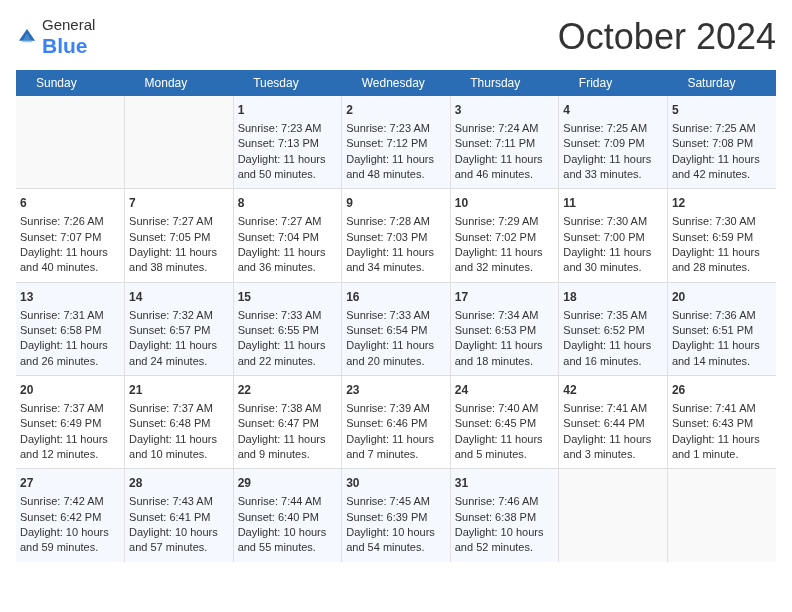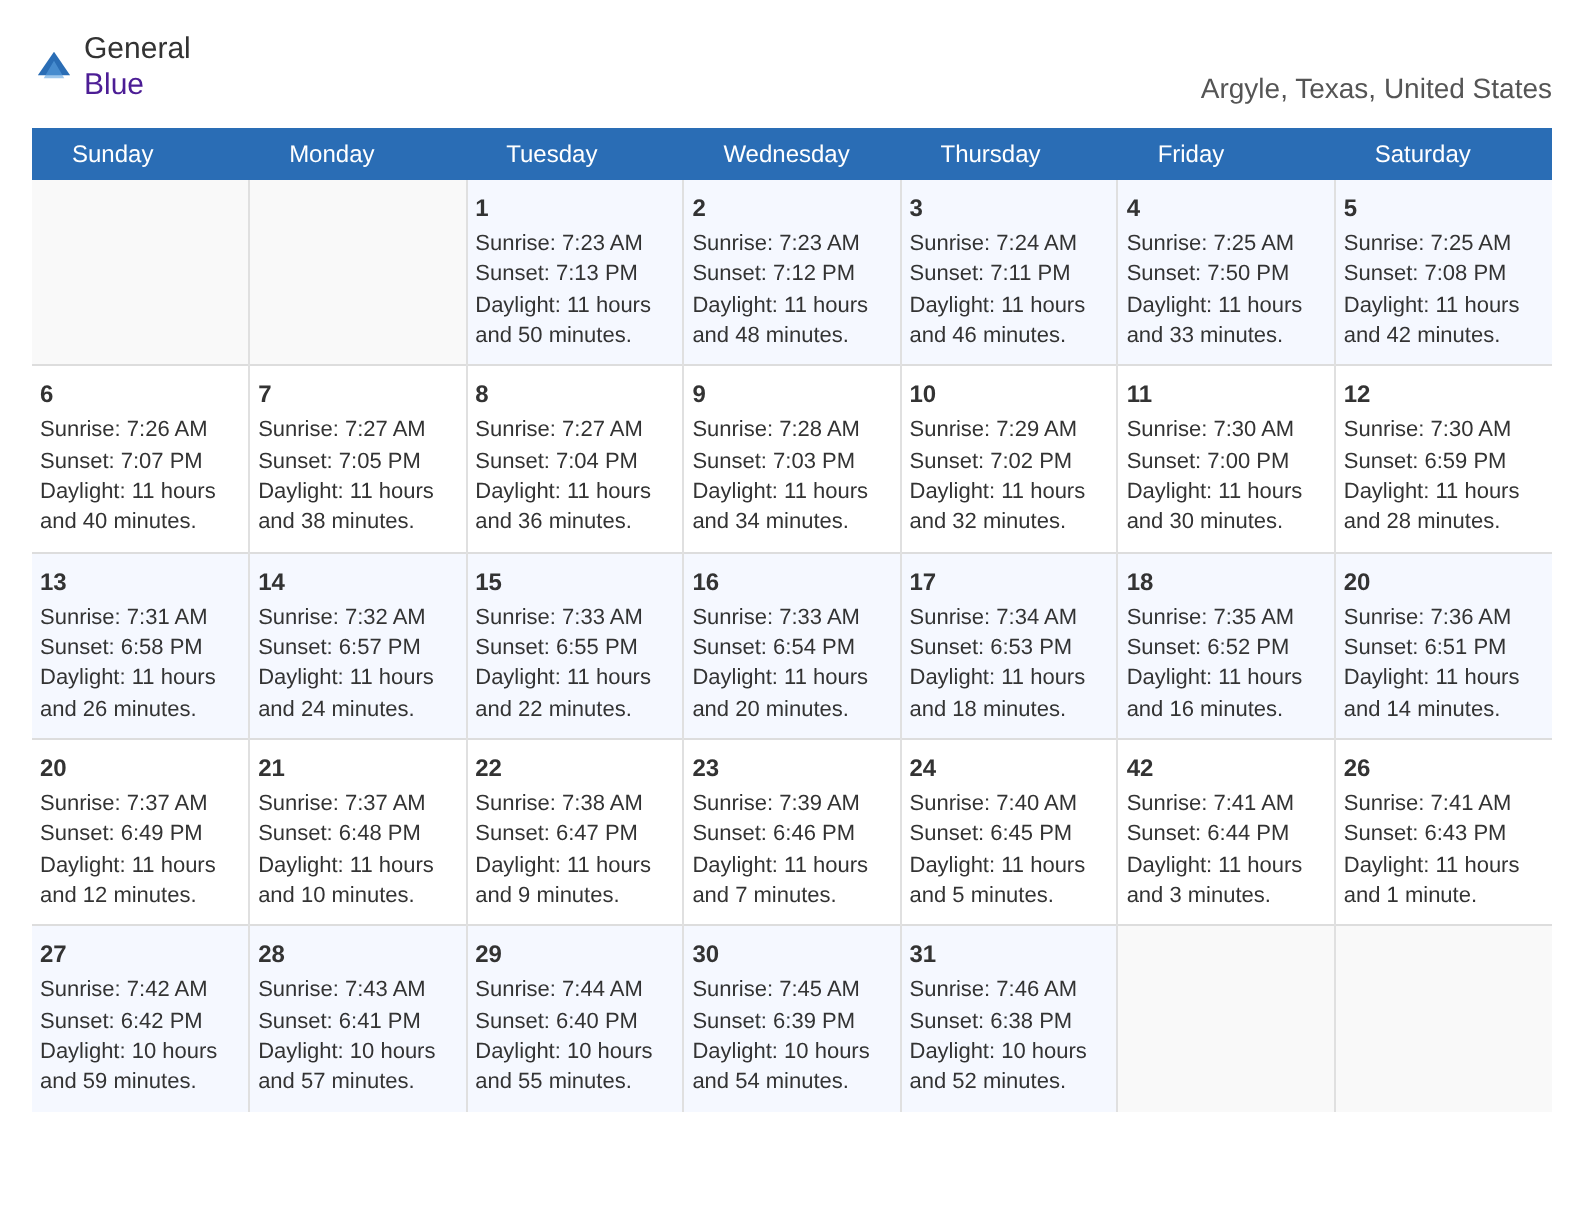--- a/index.html
+++ b/index.html
@@ -6,37 +6,37 @@
     body {
       font-family: Arial, sans-serif;
       background: #fff;
       width: 792px;
       min-height: 612px;
       padding: 16px;
     }
     .header {
       display: flex;
       justify-content: space-between;
-      align-items: flex-end;
+      align-items: center;
       margin-bottom: 12px;
     }
     .logo {
       display: flex;
       align-items: center;
       gap: 4px;
     }
     .logo-text-general {
       font-size: 15px;
       color: #333;
       font-weight: normal;
     }
     .logo-text-blue {
-      font-size: 15px;
-      color: #4c1d95;
-      font-weight: normal;
+      font-size: 21px;
+      color: #3b82f6;
+      font-weight: bold;
     }
     .logo-icon {
       width: 22px;
       height: 22px;
     }
     .title-block {
       text-align: right;
     }
     .month-title {
       font-size: 36px;
@@ -102,21 +102,21 @@
     <svg class="logo-icon" viewBox="0 0 30 30" xmlns="http://www.w3.org/2000/svg">
       <polygon points="15,4 26,20 4,20" fill="#2a6db5"></polygon>
       <polygon points="15,10 22,22 8,22" fill="#5aa0e0" opacity="0.6"></polygon>
     </svg>
     <div>
       <span class="logo-text-general">General</span><br>
       <span class="logo-text-blue">Blue</span>
     </div>
   </div>
   <div class="title-block">
-    <div class="location">Argyle, Texas, United States</div>
+    <div class="month-title">October 2024</div>
   </div>
 </div>
 
 <table>
   <thead>
     <tr>
       <th>Sunday</th>
       <th>Monday</th>
       <th>Tuesday</th>
       <th>Wednesday</th>
@@ -143,21 +143,21 @@
         </td>
         <td>
           <span class="day-num">3</span>
           <div>Sunrise: 7:24 AM</div>
           <div>Sunset: 7:11 PM</div>
           <div>Daylight: 11 hours and 46 minutes.</div>
         </td>
         <td>
           <span class="day-num">4</span>
           <div>Sunrise: 7:25 AM</div>
-          <div>Sunset: 7:50 PM</div>
+          <div>Sunset: 7:09 PM</div>
           <div>Daylight: 11 hours and 33 minutes.</div>
         </td>
         <td>
           <span class="day-num">5</span>
           <div>Sunrise: 7:25 AM</div>
           <div>Sunset: 7:08 PM</div>
           <div>Daylight: 11 hours and 42 minutes.</div>
         </td>
       </tr>
       <tr>

